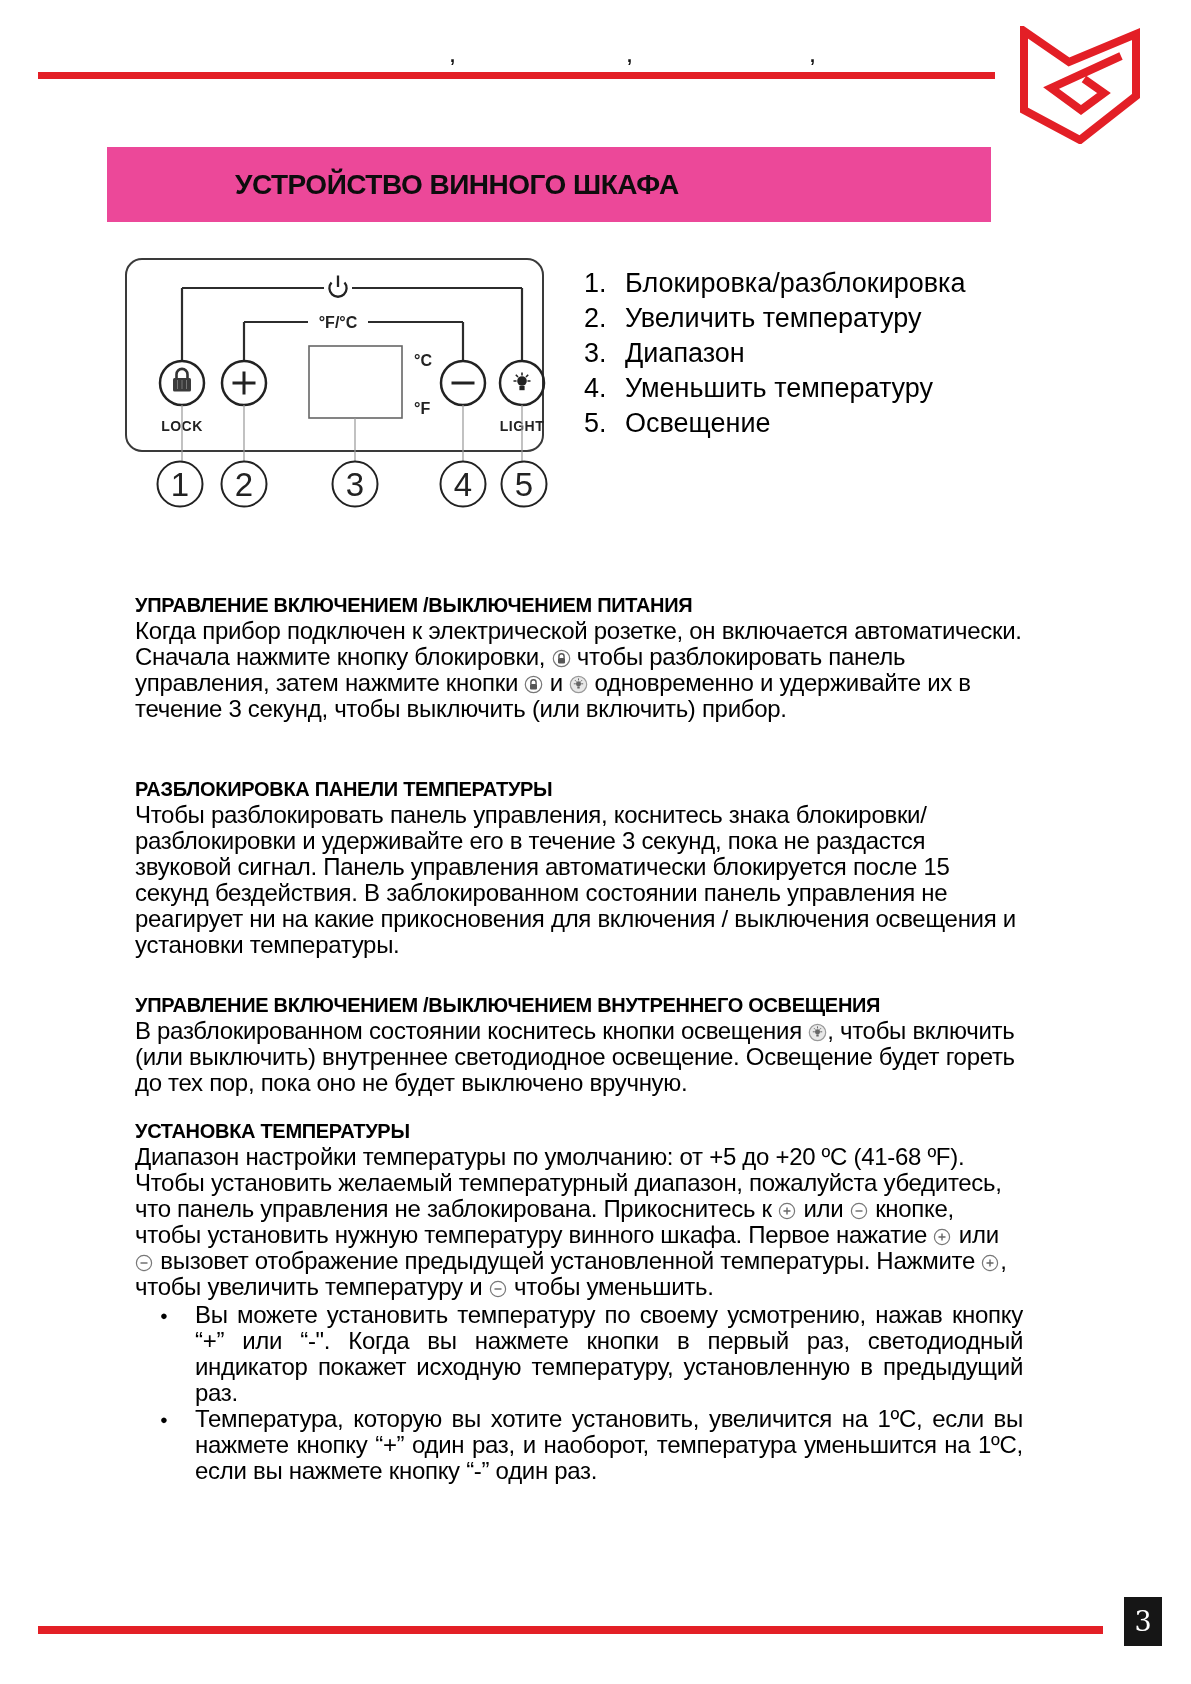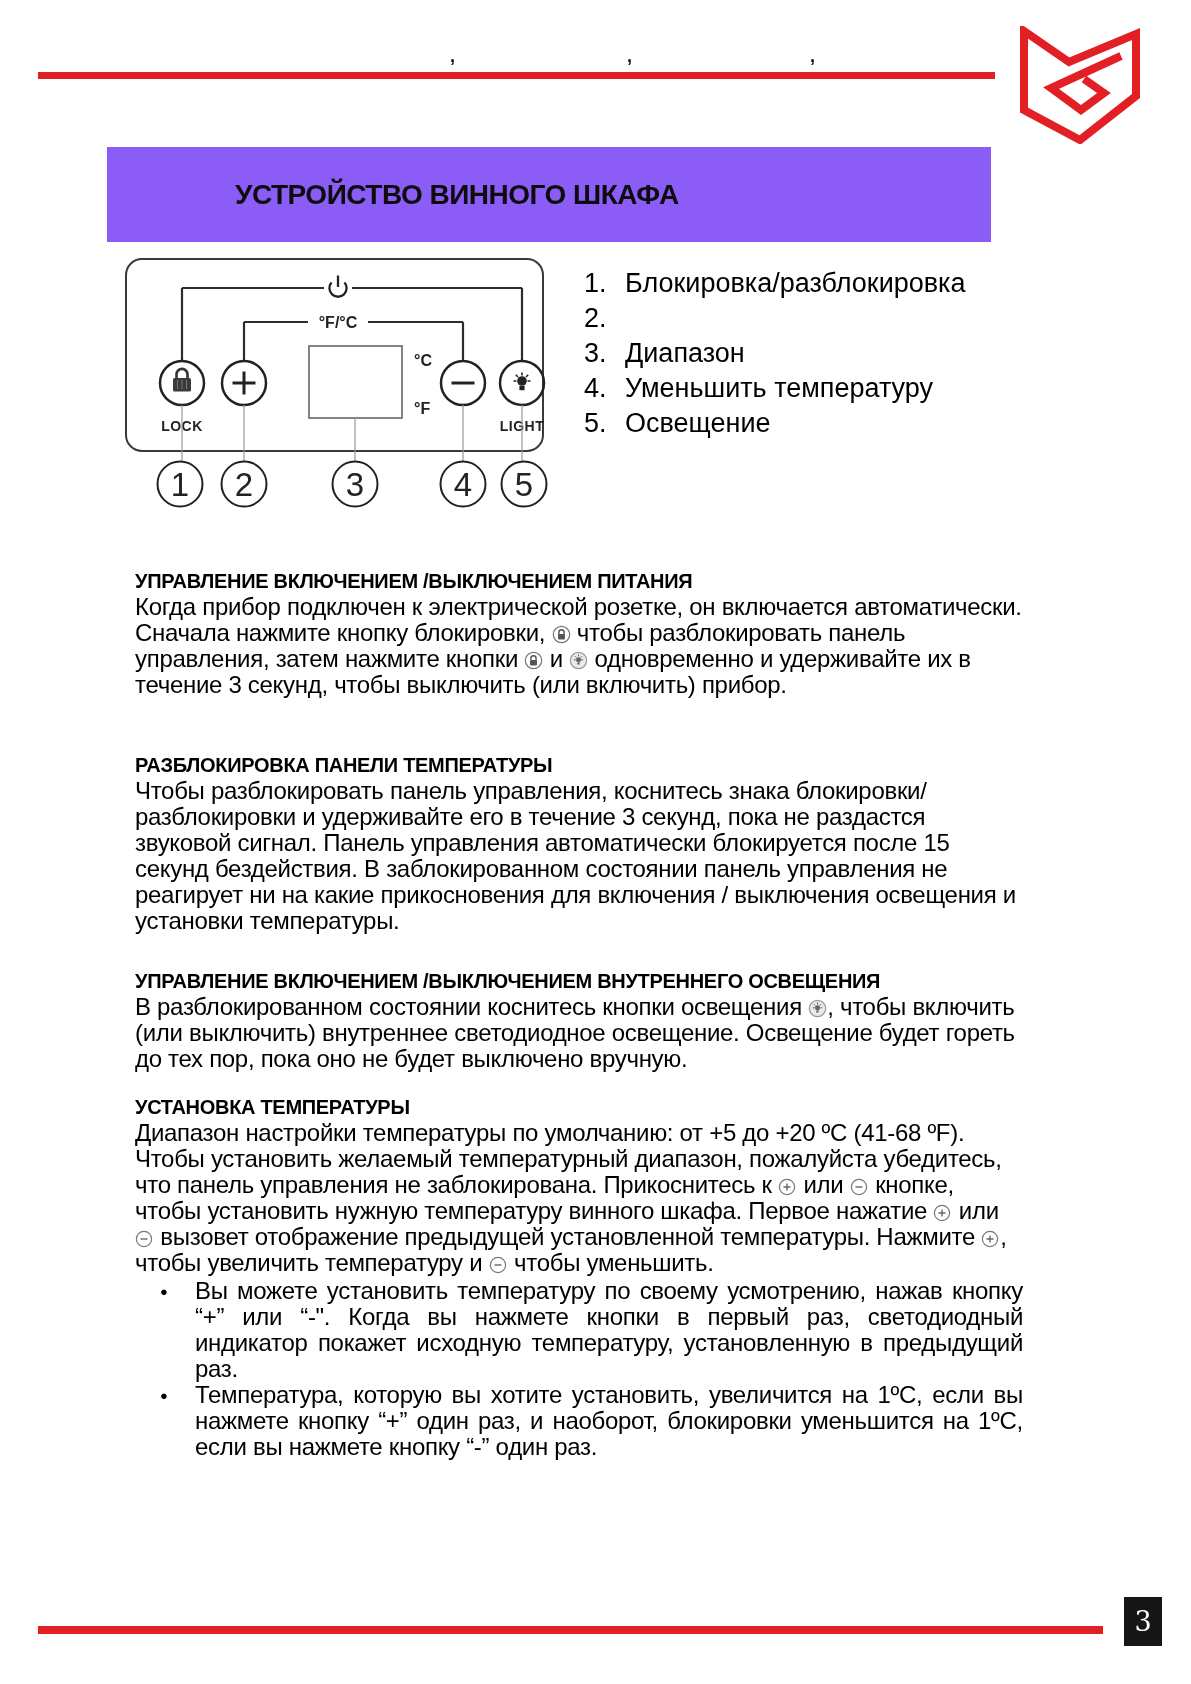--- a/index.html
+++ b/index.html
@@ -7,38 +7,38 @@
     width:1191px;height:1684px;position:relative;background:#ffffff;
     font-family:"Liberation Sans", sans-serif;color:#000;overflow:hidden;
   }
   
   .top-mark{position:absolute;top:46px;font-weight:bold;font-size:18px;color:#111;}
   .top-mark.m0{left:450px}.top-mark.m1{left:627px}.top-mark.m2{left:810px}
   .top-rule{position:absolute;left:38px;top:72px;width:957px;height:7px;background:#e31f26;}
   .logo{position:absolute;left:1020px;top:26px;width:120px;height:118px;}
   
   .header-bar{
-    position:absolute;left:107px;top:147px;width:884px;height:95px;background:#8b5cf6;
+    position:absolute;left:107px;top:147px;width:884px;height:75px;background:#ec4899;
     display:flex;align-items:center;
   }
   .header-bar .title{
     margin-left:128px;font-size:28px;font-weight:bold;color:#0d0d0d;letter-spacing:-0.5px;
   }
   
   .diagram{position:absolute;left:116px;top:254px;width:436px;height:260px;}
   .diagram text{font-family:"Liberation Sans", sans-serif;}
   .d-label-bold{font-size:16px;font-weight:bold;fill:#222;}
   .d-small-bold{font-size:14px;font-weight:bold;fill:#222;letter-spacing:0.5px;}
   .d-callout-num{font-family:"DejaVu Serif", serif;font-size:33px;fill:#222;}
   
   .legend{position:absolute;left:584px;top:266px;width:480px;}
   .legend .item{display:flex;font-size:27px;line-height:35px;color:#000;}
   .legend .num{width:41px;flex:0 0 41px;}
   
-  .content{position:absolute;left:135px;top:568px;width:888px;}
+  .content{position:absolute;left:135px;top:592px;width:888px;}
   .sec h3{font-size:20px;font-weight:bold;line-height:26px;margin:0;letter-spacing:-0.3px;}
   .sec p{font-size:24px;line-height:26px;margin:0;letter-spacing:-0.3px;}
   .sec.sec-2{margin-top:54px;}
   .sec.sec-3{margin-top:34px;}
   .sec.sec-4{margin-top:22px;}
   .inline-icon{display:inline-block;width:19px;height:19px;vertical-align:-3px;line-height:0;}
   ul.bullets{margin:2px 0 0 0;padding:0;list-style:none;}
   ul.bullets li{
     position:relative;padding-left:60px;font-size:24px;line-height:26px;
     text-align:justify;letter-spacing:-0.3px;
@@ -144,20 +144,21 @@
   </g>
 </svg>
 
 <div class="legend">
   <div class="item">
     <span class="num">1.</span>
     <span>Блокировка/разблокировка</span>
   </div>
   <div class="item">
     <span class="num">2.</span>
+    <span>Увеличить температуру</span>
   </div>
   <div class="item">
     <span class="num">3.</span>
     <span>Диапазон</span>
   </div>
   <div class="item">
     <span class="num">4.</span>
     <span>Уменьшить температуру</span>
   </div>
   <div class="item">
@@ -214,21 +215,21 @@
             <path d="M5.5 9 H12.5" stroke="#666" stroke-width="1.4"></path>
           </svg></span> вызовет отображение предыдущей установленной температуры. Нажмите  <span class="inline-icon"><svg width="18" height="18" viewBox="0 0 18 18">
             <circle cx="9" cy="9" r="7.6" fill="none" stroke="#777" stroke-width="1.2"></circle>
             <path d="M5.5 9 H12.5 M9 5.5 V12.5" stroke="#666" stroke-width="1.4"></path>
           </svg></span>, чтобы увеличить температуру и <span class="inline-icon"><svg width="18" height="18" viewBox="0 0 18 18">
             <circle cx="9" cy="9" r="7.6" fill="none" stroke="#777" stroke-width="1.2"></circle>
             <path d="M5.5 9 H12.5" stroke="#666" stroke-width="1.4"></path>
           </svg></span> чтобы уменьшить.</p>
     <ul class="bullets">
       <li>Вы можете установить температуру по своему усмотрению, нажав кнопку “+” или “-". Когда вы нажмете кнопки в первый раз, светодиодный индикатор покажет исходную температуру, установленную в предыдущий раз.</li>
-      <li>Температура, которую вы хотите установить, увеличится на 1ºС, если вы нажмете кнопку “+” один раз, и наоборот, блокировки уменьшится на 1ºС, если вы нажмете кнопку “-” один раз.</li>
+      <li>Температура, которую вы хотите установить, увеличится на 1ºС, если вы нажмете кнопку “+” один раз, и наоборот, температура уменьшится на 1ºС, если вы нажмете кнопку “-” один раз.</li>
     </ul>
   </div>
 </div>
 
 <div class="footer-rule"></div>
 <div class="page-box">
   <span>3</span>
 </div>
 
 </body></html>

